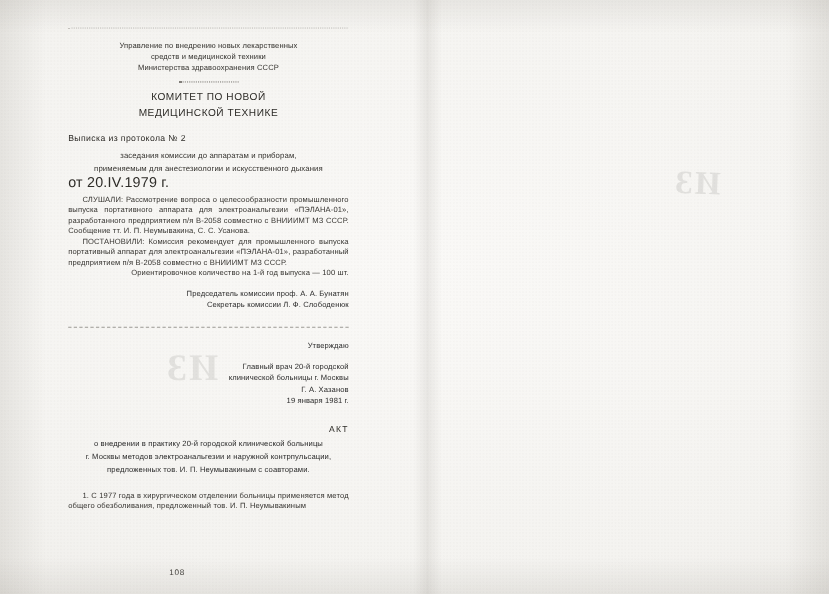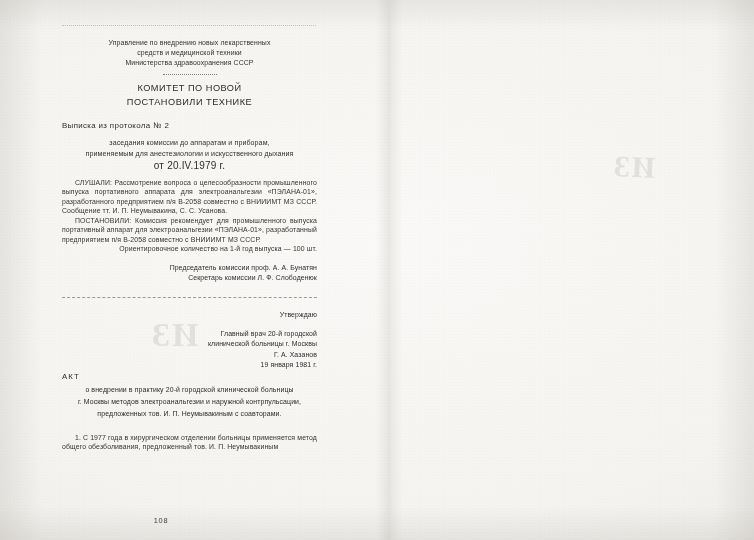--- a/index.html
+++ b/index.html
@@ -71,21 +71,21 @@
   .gap-a{height:12px;}
   .gap-b{height:7px;}
 
   .vypiska{
     text-align:left;font-size:7.9px;line-height:11px;letter-spacing:.35px;color:#2f2d29;
   }
   .meeting{
     text-align:center;font-size:7.05px;line-height:10.1px;letter-spacing:.1px;color:#33312d;
   }
   .date-line{
-    text-align:center;font-size:10px;line-height:11px;letter-spacing:.2px;color:#2f2d29;margin-top:1px;
+    text-align:left;font-size:13px;line-height:11px;letter-spacing:.2px;color:#2f2d29;margin-top:1px;
   }
 
   .para{margin:0;}
   .para.ind{text-indent:13px;}
 
   .sig{margin-top:9px;}
   .sig div{font-size:6.9px;line-height:10.2px;text-align:right;letter-spacing:.1px;}
 
   .long-dash{
     margin:14px 0 12px 0;height:0;
@@ -94,22 +94,22 @@
   
   #top-rule{
     position:absolute;left:62px;top:25px;width:254px;height:0;
     border-top:1px dotted #8d8a84;opacity:.45;
   }
 
   .utv{font-size:6.9px;line-height:10.3px;text-align:right;letter-spacing:.1px;margin-bottom:8px;}
   .approve-block div{font-size:6.9px;line-height:10.6px;text-align:right;letter-spacing:.1px;}
 
   .akt-title{
-    text-align:left;font-size:7.8px;line-height:12px;letter-spacing:1.1px;
-    color:#2d2b27;
+    text-align:right;font-size:7.8px;line-height:12px;letter-spacing:1.1px;
+    margin-top:14px;color:#2d2b27;
   }
   .akt-sub{
     text-align:center;font-size:6.95px;line-height:10.2px;letter-spacing:.1px;margin-top:2px;
   }
   .akt-gap{height:13px;}
 
   .folio{
     position:absolute;font-size:7.4px;letter-spacing:.7px;color:#3a3834;
     text-align:center;width:60px;
   }
@@ -142,21 +142,21 @@
     <div>
       <div class="org-line">Управление по внедрению новых лекарственных</div>
       <div class="org-line">средств и медицинской техники</div>
       <div class="org-line">Министерства здравоохранения СССР</div>
     </div>
 
     <div class="rule-dots"></div>
 
     <div>
       <div class="committee">КОМИТЕТ ПО НОВОЙ</div>
-      <div class="committee">ПОСТАНОВИЛИ ТЕХНИКЕ</div>
+      <div class="committee">МЕДИЦИНСКОЙ ТЕХНИКЕ</div>
     </div>
 
     <div class="gap-a"></div>
 
     <div class="vypiska">Выписка  из  протокола № 2</div>
 
     <div class="gap-b"></div>
 
     <div class="meeting">заседания комиссии до аппаратам и приборам,</div>
     <div class="meeting">применяемым для анестезиологии и искусственного дыхания</div>

